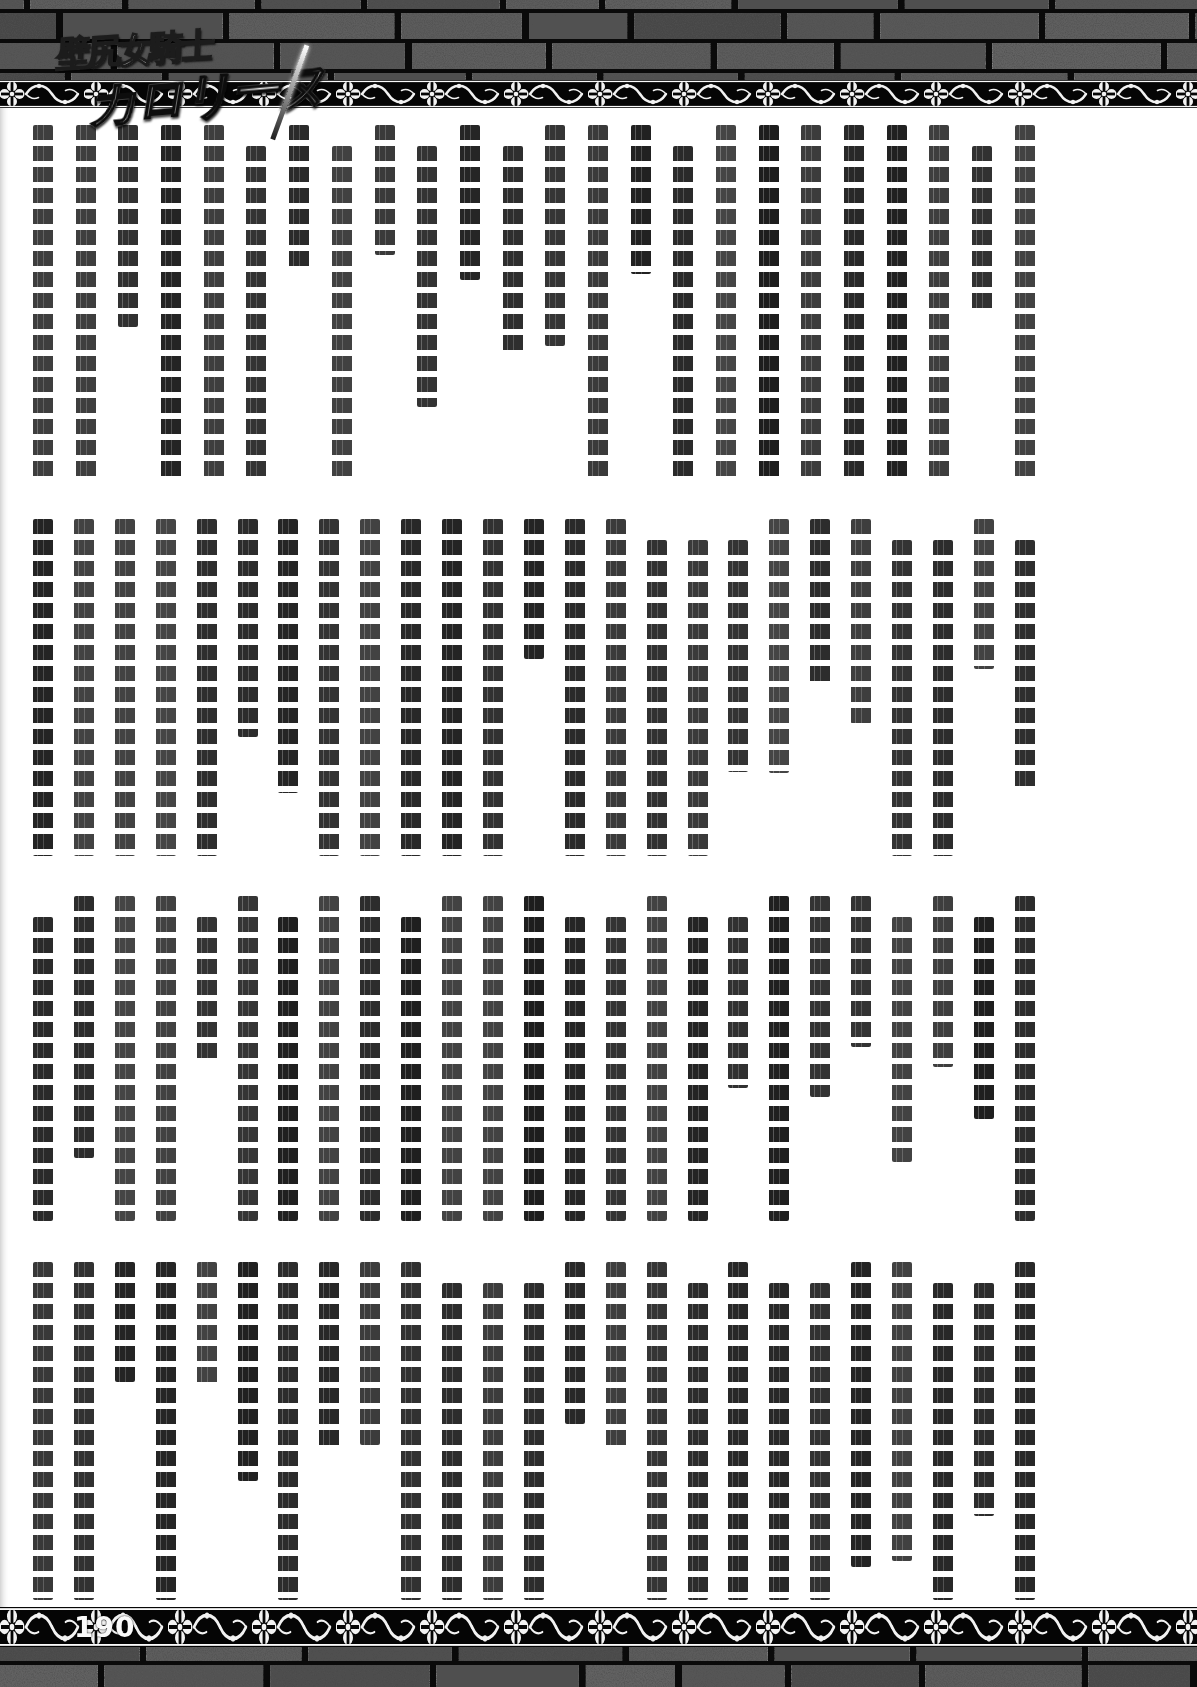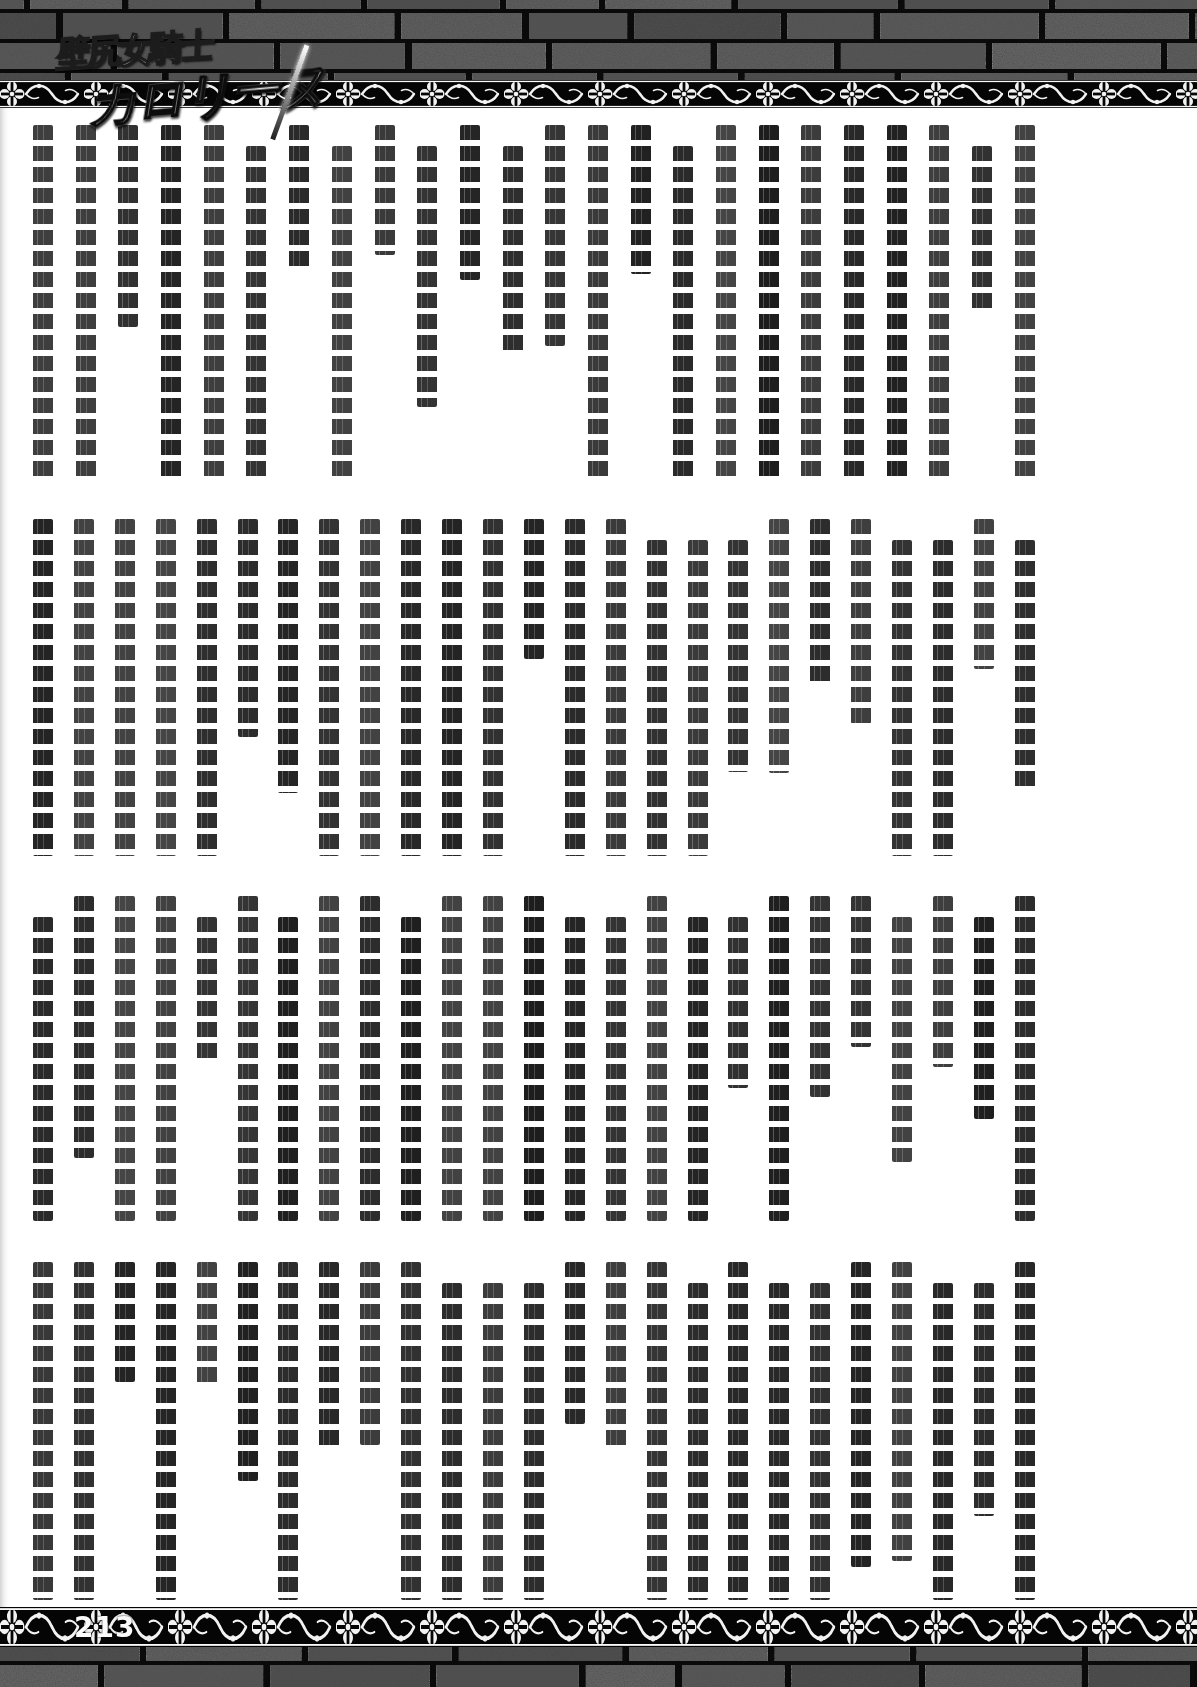--- a/index.html
+++ b/index.html
@@ -292,21 +292,21 @@
     </g>
     <circle cx="39" cy="6" r="2.2" fill="#f2f2f2"></circle>
     <circle cx="65" cy="22" r="2.2" fill="#f2f2f2"></circle>
   </pattern>
       </defs>
   <rect x="0" y="0" width="1197" height="28" fill="url(#ornB)"></rect>
   <rect x="0" y="0.8" width="1197" height="1.3" fill="#fafafa"></rect>
   <rect x="0" y="25.9" width="1197" height="1.3" fill="#fafafa"></rect>
     </svg>
 
-  <div class="pagenum">213</div>
+  <div class="pagenum">190</div>
 
   <svg id="brick-bottom" class="brick brick-bottom" viewBox="0 0 1197 40" preserveAspectRatio="none">
       <defs>
         <filter id="gr9" x="-5%" y="-5%" width="110%" height="110%">
     <feTurbulence type="fractalNoise" baseFrequency="0.9" numOctaves="2" seed="9" result="n"></feTurbulence>
     <feColorMatrix in="n" type="matrix" values="0 0 0 0 0.82  0 0 0 0 0.82  0 0 0 0 0.82  0 0 0 1.7 -0.55" result="lt"></feColorMatrix>
     <feComposite in="lt" in2="SourceGraphic" operator="atop" result="sp1"></feComposite>
     <feColorMatrix in="n" type="matrix" values="0 0 0 0 0.08  0 0 0 0 0.08  0 0 0 0 0.08  0 0 0 -1.7 1.1" result="dk"></feColorMatrix>
     <feComposite in="dk" in2="SourceGraphic" operator="atop" result="sp2"></feComposite>
     <feMerge>

